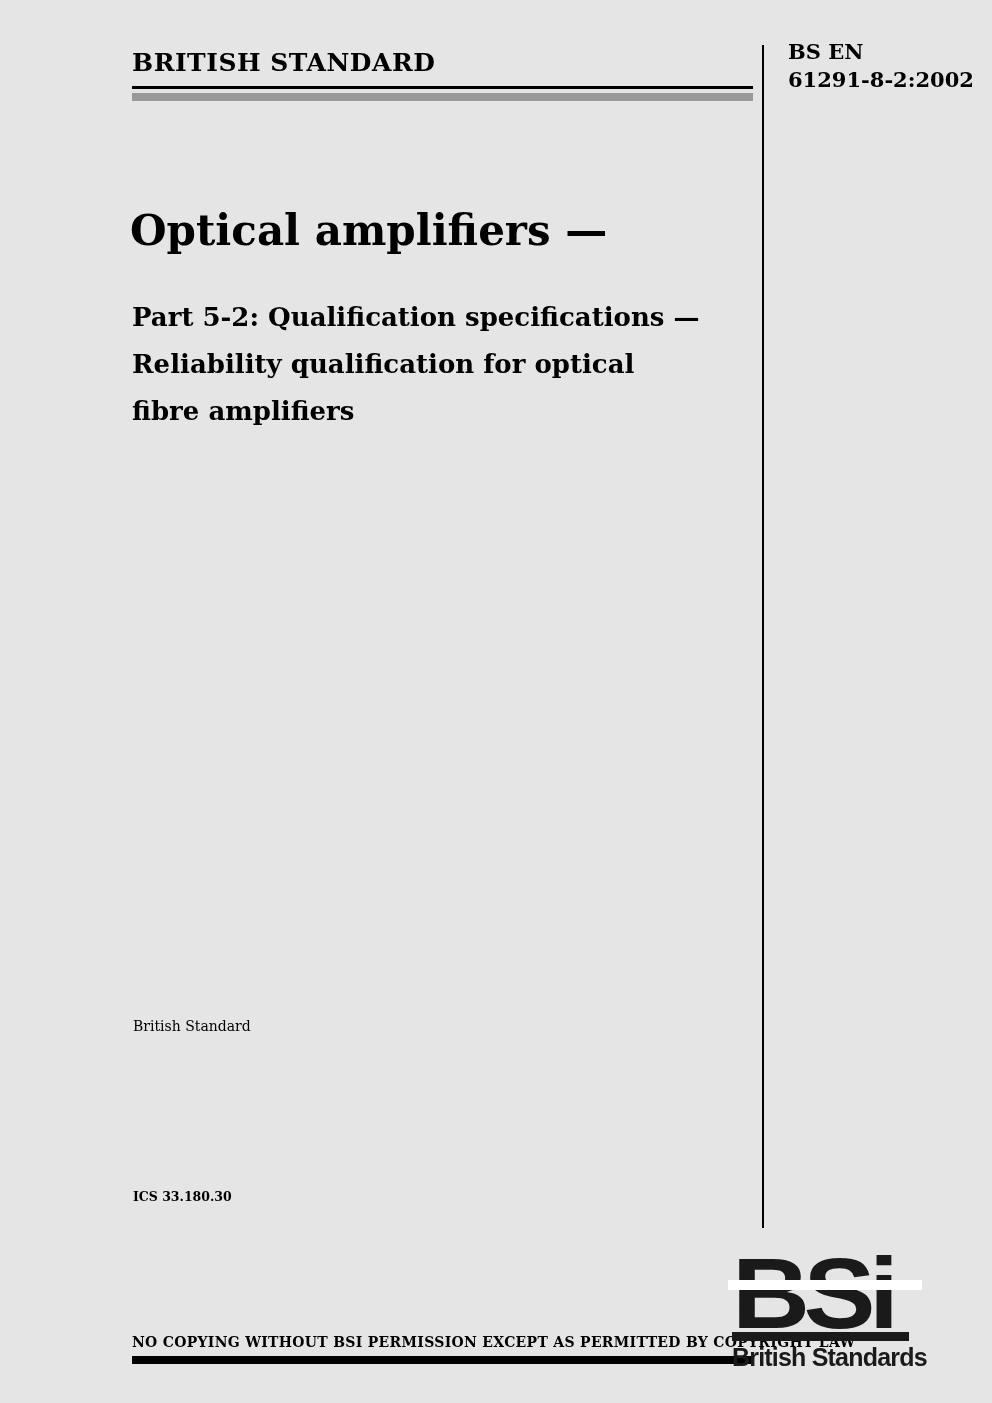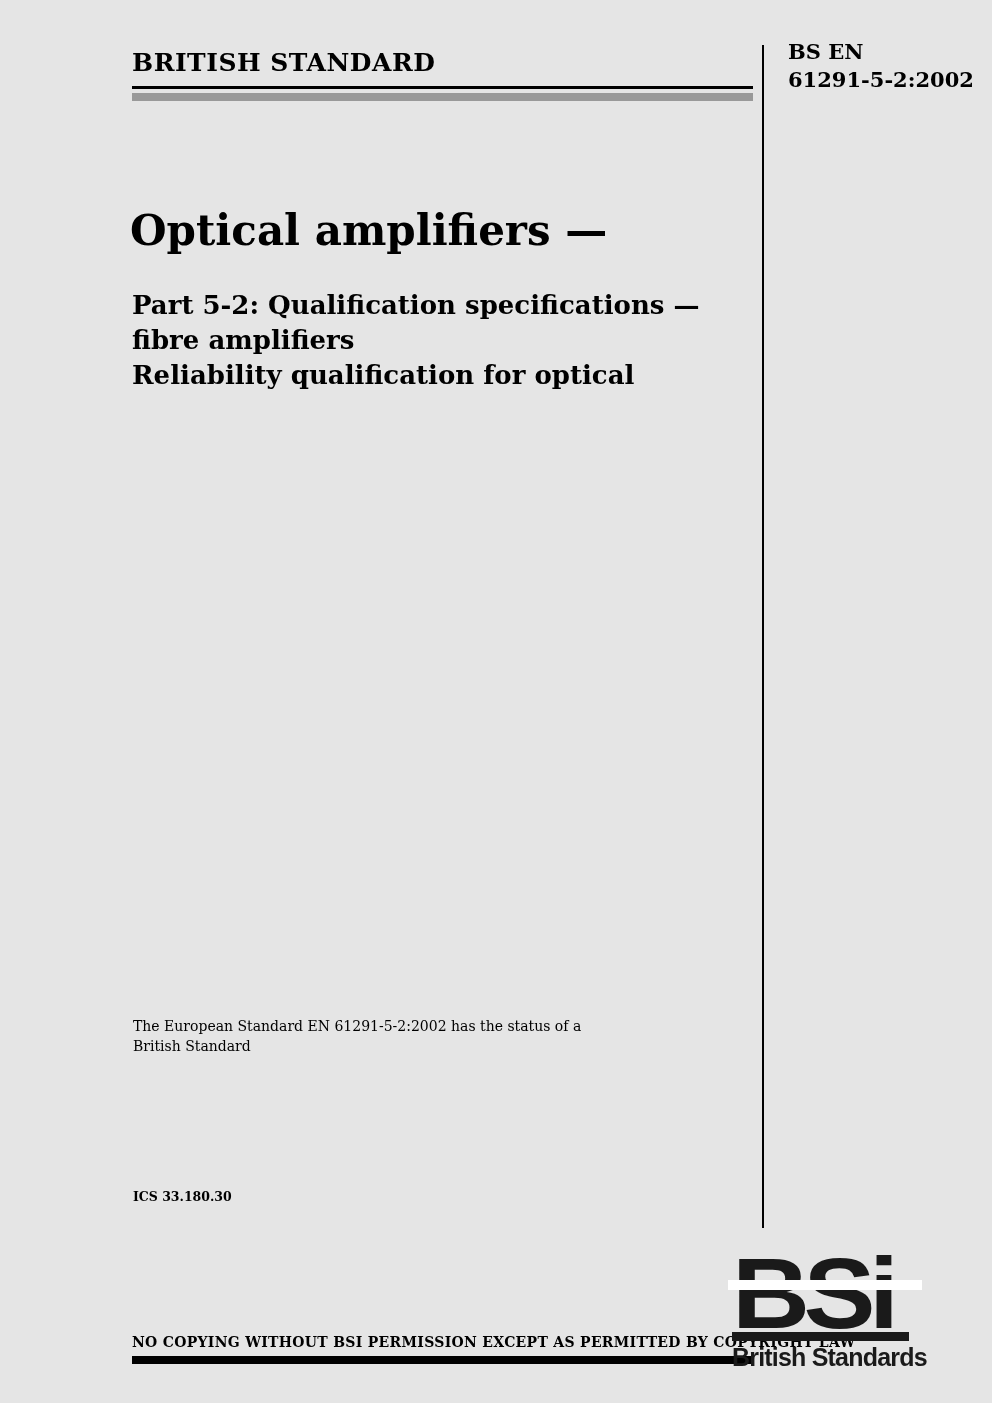--- a/index.html
+++ b/index.html
@@ -73,21 +73,21 @@
     margin-top: 16px;
   }
   .subtitle {
     position: absolute;
     left: 132px;
     top: 288px;
     font-size: 26px;
     font-weight: bold;
     line-height: 35px;
   }
-  .subtitle div { white-space: nowrap; }
+  .subtitle div { white-space: nowrap; margin-top: 12px; }
 
   
   .status-note {
     position: absolute;
     left: 133px;
     top: 1016px;
     font-size: 14px;
     line-height: 20px;
   }
   .status-note div { white-space: nowrap; }
@@ -176,33 +176,32 @@
 
 <div class="page">
 
   <div class="doc-type">BRITISH STANDARD</div>
   <div class="rule-black"></div>
   <div class="rule-gray"></div>
   <div class="vertical-rule"></div>
 
   <div class="ref-block">
     <div>BS EN</div>
-    <div>61291-5-2:2002</div>
+    <div>61291-8-2:2002</div>
   </div>
 
   <div class="main-title">Optical amplifiers —</div>
 
   <div class="subtitle">
     <div>Part 5-2: Qualification specifications —</div>
+    <div>Reliability qualification for optical</div>
     <div>fibre amplifiers</div>
-    <div>Reliability qualification for optical</div>
   </div>
 
   <div class="status-note">
-    <div>The European Standard EN 61291-5-2:2002 has the status of a</div>
     <div>British Standard</div>
   </div>
 
   <div class="ics-note">ICS 33.180.30</div>
 
   <div class="copyright-notice">NO COPYING WITHOUT BSI PERMISSION EXCEPT AS PERMITTED BY COPYRIGHT LAW</div>
   <div class="footer-bar"></div>
 
   <div class="bsi-logo">
     <div class="bsi-word">BSi</div>

